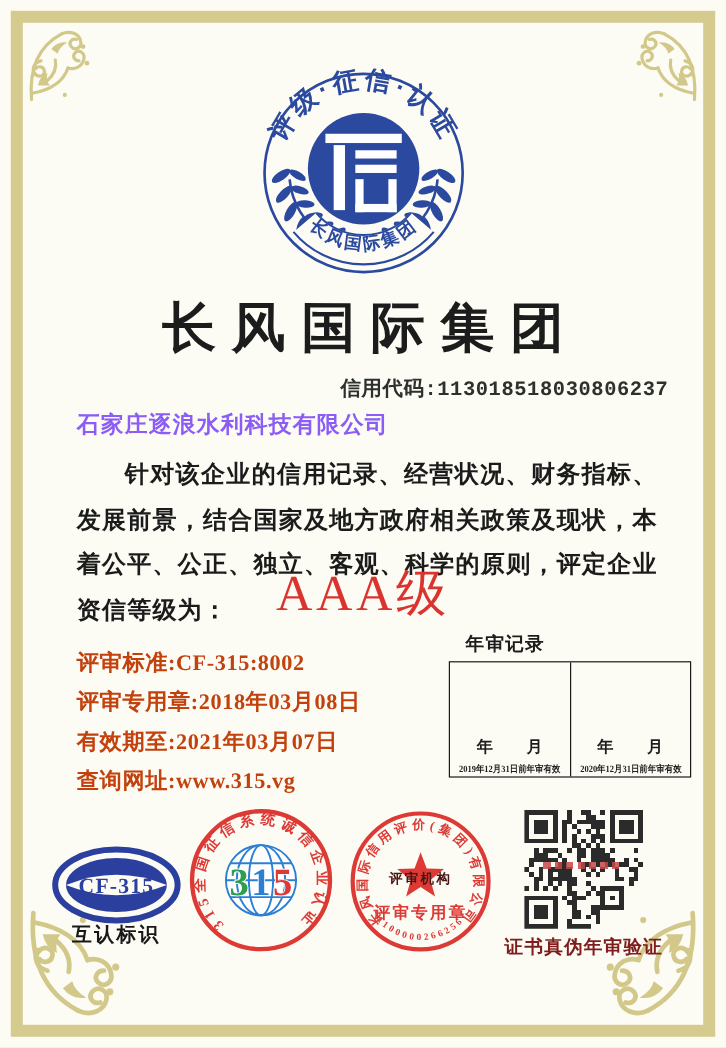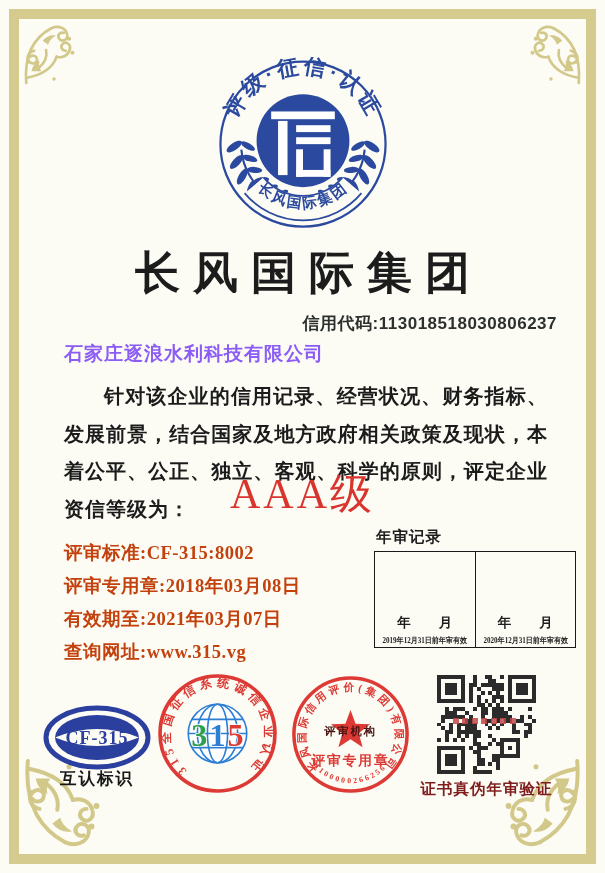--- a/index.html
+++ b/index.html
@@ -21,42 +21,42 @@
   .emblem{position:absolute;top:57px;left:50%;margin-left:-86px;width:172px;height:176px;}
 
   .title{
     position:absolute;top:243px;left:0;width:100%;text-align:center;
     font-family:"Liberation Sans", sans-serif;font-weight:700;
     font-size:45px;letter-spacing:13px;padding-left:13px;box-sizing:border-box;
     color:#1c1c1c;white-space:nowrap;
   }
   .credit-code{
     position:absolute;top:312px;right:48px;
-    font-family:Liberation Sans, sans-serif;font-weight:700;
+    font-family:Liberation Mono, monospace;font-weight:700;
     font-size:17px;color:#2c302e;letter-spacing:.5px;
   }
   .company{
     position:absolute;top:341px;left:64px;
     font-family:"Liberation Sans", sans-serif;font-weight:700;
     font-size:19px;color:#8b5cf6;letter-spacing:1px;
   }
   .body-text{
     position:absolute;top:378px;left:64px;width:484px;
     font-size:20px;font-weight:700;line-height:37.5px;
     text-indent:2em;text-align:justify;letter-spacing:1px;color:#1b1b1b;margin:0;
   }
   .grade{
     position:absolute;top:466px;left:0;width:100%;text-align:center;
     font-size:42px;font-weight:400;color:#d9342e;letter-spacing:3px;
   }
   .fields{position:absolute;top:537px;left:64px;list-style:none;margin:0;padding:0;}
   .fields li{font-size:18.5px;font-weight:700;line-height:33px;letter-spacing:.5px;color:#c2410c;}
 
   .annual{position:absolute;left:374px;top:527px;width:202px;}
-  .annual-title{font-size:15.5px;font-weight:700;letter-spacing:1px;margin:0 0 3px 2px;}
+  .annual-title{font-size:15.5px;font-weight:700;letter-spacing:1px;margin:0 0 3px 14px;}
   .annual-table{display:flex;height:95px;border:1.5px solid #1a1a1a;background:transparent;}
   .annual-cell{flex:1;position:relative;}
   .annual-cell + .annual-cell{border-left:1.5px solid #1a1a1a;}
   .ym{position:absolute;bottom:15px;left:0;width:100%;display:flex;justify-content:center;gap:28px;
       font-size:13.5px;font-weight:700;}
   .note{position:absolute;bottom:1px;left:0;width:100%;text-align:center;
         font-size:8px;font-weight:700;white-space:nowrap;transform:scaleX(.88);transform-origin:center;}
 
   .cf-seal{position:absolute;left:42px;top:704px;width:110px;height:67px;}
   .cf-label{position:absolute;left:42px;top:768px;width:110px;text-align:center;

